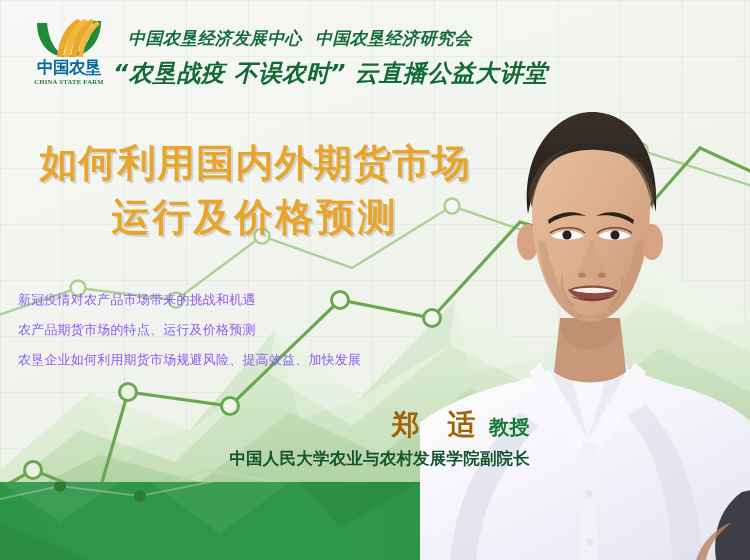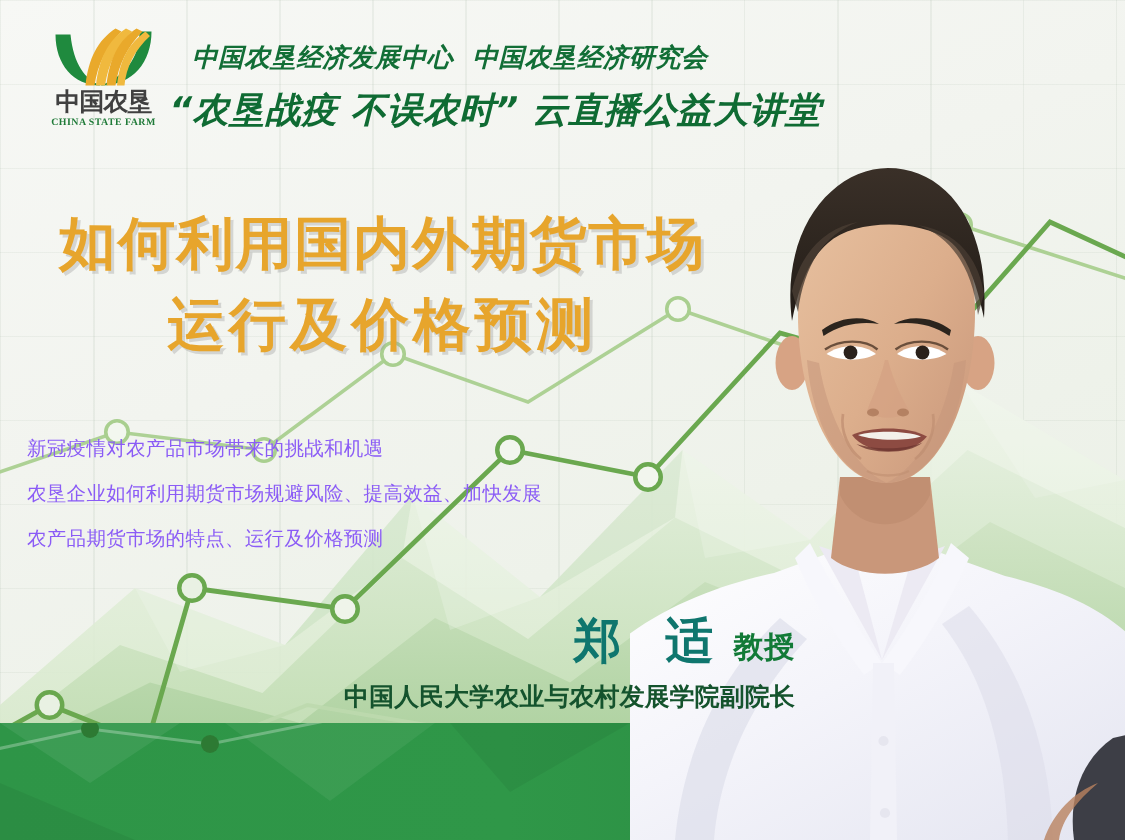--- a/index.html
+++ b/index.html
@@ -58,21 +58,21 @@
     height: 72px;
   }
   .logo-mark { position:absolute; left:8px; top:0; width:72px; height:42px; }
   .logo-cn {
     position: absolute;
     left: 0; top: 42px;
     width: 88px;
     text-align: center;
     font-size: 16.5px;
     font-weight: bold;
-    color: #404040;
+    color: #0369a1;
     letter-spacing: -0.5px;
     line-height: 18px;
     font-family: "DejaVu Sans", sans-serif;
   }
   .logo-en {
     position: absolute;
     left: 0; top: 61px;
     width: 88px;
     text-align: center;
     font-size: 6.6px;
@@ -152,23 +152,23 @@
   .speaker {
     position: absolute;
     left: 0;
     top: 406px;
     width: 530px;
     text-align: right;
     z-index: 6;
   }
   .sp-name-row { white-space: nowrap; }
   .sp-name {
-    font-size: 32px;
-    font-weight: bold;
-    color: #0f766e;
+    font-size: 28px;
+    font-weight: bold;
+    color: #a16207;
     letter-spacing: 9px;
     font-family: "DejaVu Sans", sans-serif;
   }
   .sp-title {
     font-size: 20px;
     font-weight: bold;
     color: #127a37;
     letter-spacing: 0.5px;
     font-family: "DejaVu Sans", sans-serif;
   }
@@ -377,22 +377,22 @@
     <div class="hdr-line2">“农垦战疫 不误农时” 云直播公益大讲堂</div>
   </div>
 
   <div class="title-block">
     <div class="title-line l1">如何利用国内外期货市场</div>
     <div class="title-line l2">运行及价格预测</div>
   </div>
 
   <div class="bullets">
     <div class="bullet">新冠疫情对农产品市场带来的挑战和机遇</div>
+    <div class="bullet">农产品期货市场的特点、运行及价格预测</div>
     <div class="bullet">农垦企业如何利用期货市场规避风险、提高效益、加快发展</div>
-    <div class="bullet">农产品期货市场的特点、运行及价格预测</div>
   </div>
 
   <div class="speaker">
     <div class="sp-name-row">
       <span class="sp-name">郑 适</span>
       <span class="sp-title">教授</span>
     </div>
     <div class="sp-affil">中国人民大学农业与农村发展学院副院长</div>
   </div>
 

